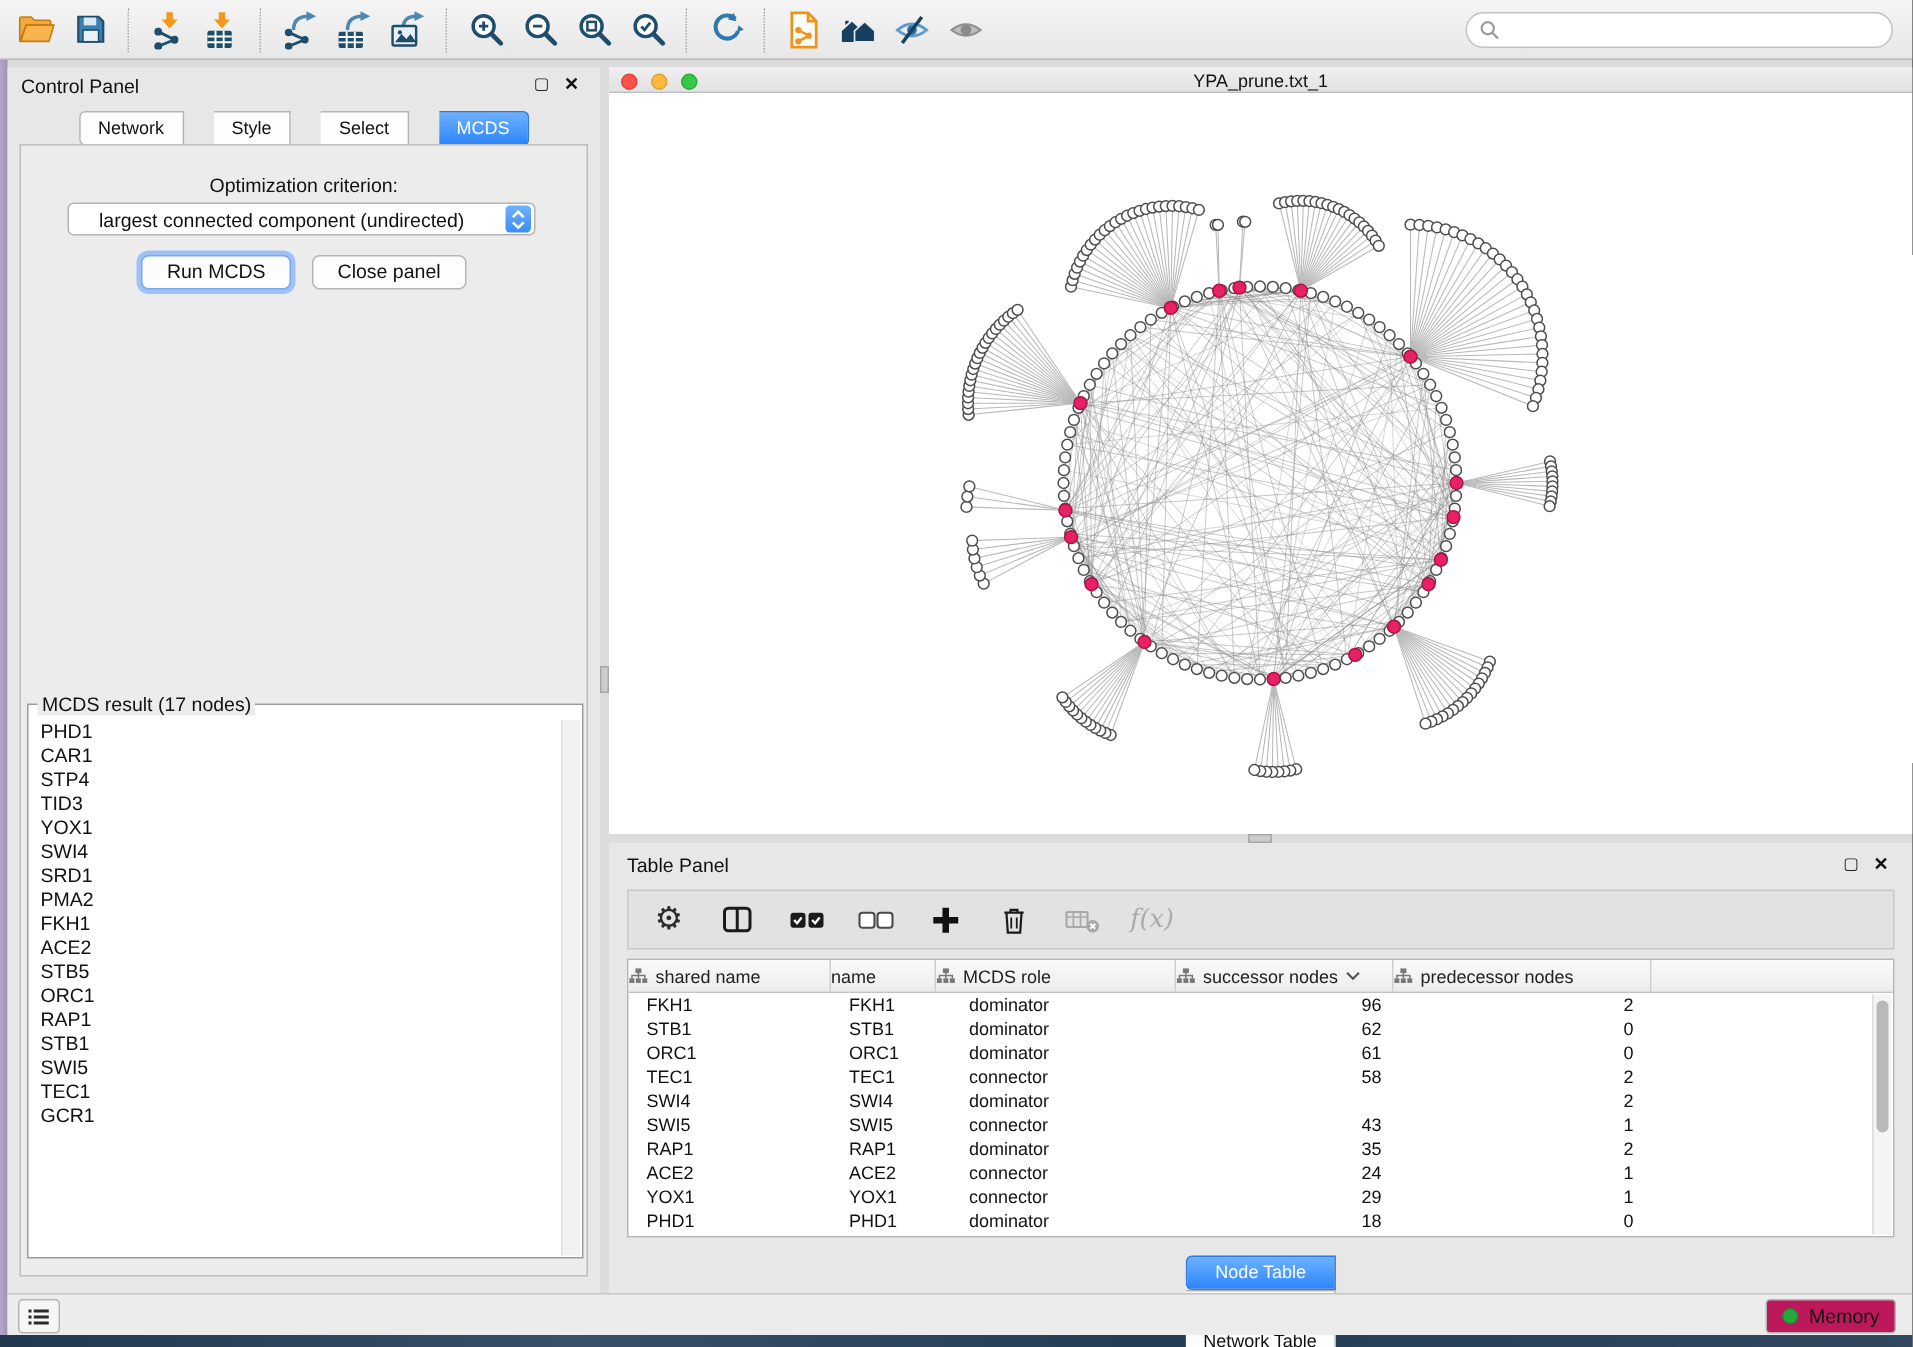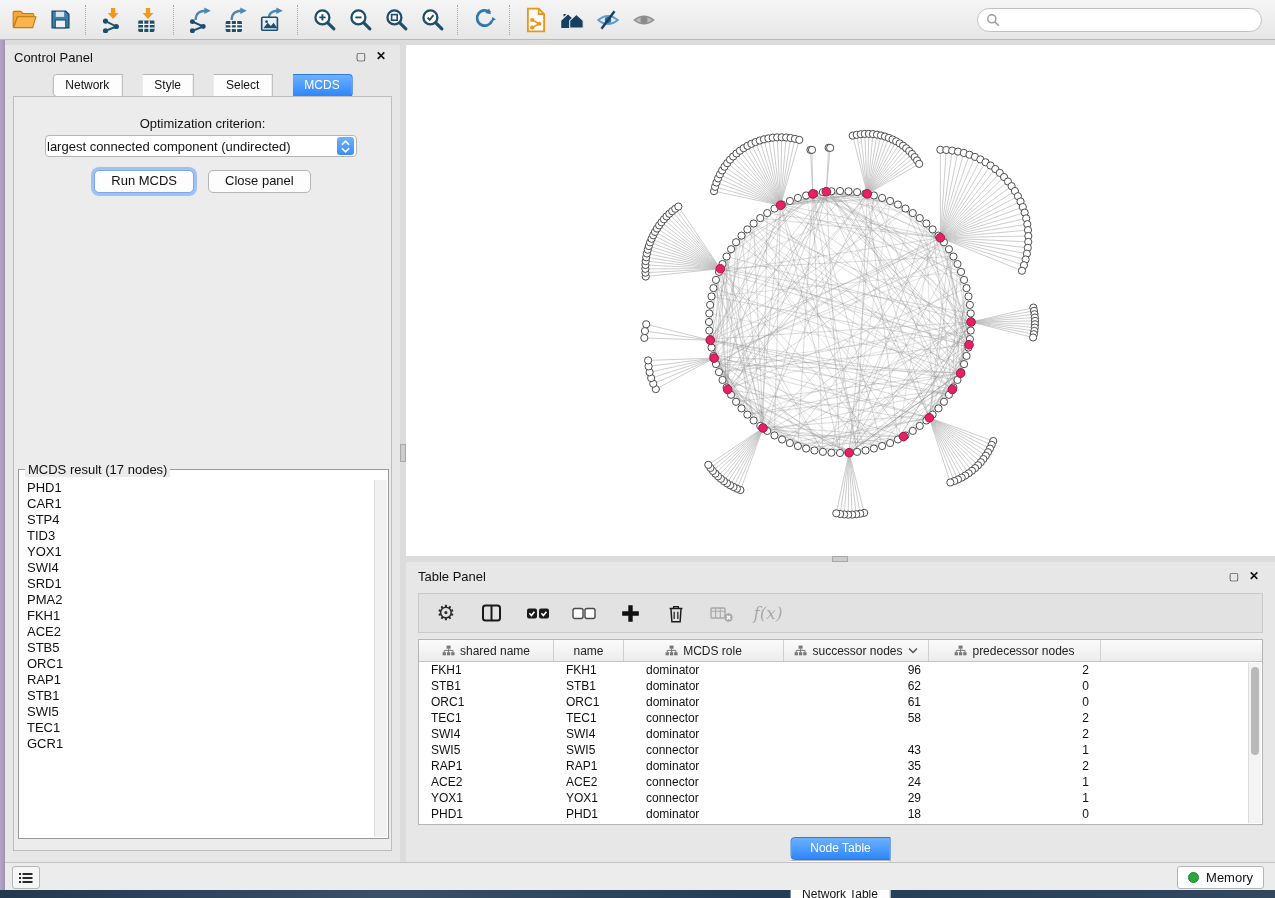--- a/index.html
+++ b/index.html
@@ -31,21 +31,21 @@
     border:1px solid #b5b5b5;border-left:none;padding:0 12px;color:#111;}
   .seg .tab:first-child{border-left:1px solid #b5b5b5;border-radius:4px 0 0 4px;}
   .seg .tab:last-child{border-radius:0 4px 4px 0;text-align:center;}
   .seg .tab.active{background:linear-gradient(#6cb1fe,#2e86fb);color:#fff;border-color:#2e78e0;}
   .cp-tabs{position:absolute;left:50%;transform:translateX(-50%);top:29px;gap:20px;}
   .cp-content{position:absolute;left:8px;top:51px;width:379px;height:755px;background:#ececec;
     border:1px solid #bdbdbd;box-sizing:border-box;}
   .opt-label{position:absolute;left:0;top:19px;width:100%;text-align:center;font-size:13px;color:#111;}
   .dropdown{position:absolute;left:31px;top:38px;width:312px;height:22px;background:#fff;border:1px solid #b4b4b4;
     border-radius:4px;display:flex;align-items:center;box-sizing:border-box;font-size:13px;}
-  .dropdown .dd-text{flex:1;padding-left:1px;white-space:nowrap;overflow:hidden;}
+  .dropdown .dd-text{flex:1;padding-left:20px;white-space:nowrap;overflow:hidden;}
   .dd-stepper{width:17px;height:18px;margin-right:2px;border-radius:3px;background:linear-gradient(#70b2fc,#3b8df7);
     display:flex;flex-direction:column;align-items:center;justify-content:center;gap:1px;}
   .btnrow{position:absolute;left:0;top:73px;width:100%;display:flex;justify-content:center;gap:14px;}
   .pushbtn{height:21px;line-height:19px;background:#fdfdfd;border:1px solid #b5b5b5;border-radius:5px;
     font-size:13px;padding:0 16px;color:#111;}
   .pushbtn.focused{box-shadow:0 0 0 3px rgba(110,165,255,.6);border-color:#7aa8e8;}
   .fieldset{position:absolute;left:4px;top:372px;width:369px;height:368px;border:1px solid #9a9a9a;background:#fff;}
   .fieldset .legend{position:absolute;left:6px;top:-8px;background:#ececec;padding:0 3px;font-size:13px;color:#111;}
   .mcds-list{position:absolute;left:1px;top:10px;bottom:1px;right:13px;overflow:hidden;font-size:13px;}
   .mcds-list div{padding-left:7px;line-height:16px;}
@@ -67,32 +67,32 @@
   .tp-title{position:absolute;left:12px;top:7px;font-size:13px;color:#111;}
   .tp-float{right:34px;top:7px;} .tp-close{right:14px;top:7px;}
   .tp-toolbar{position:absolute;left:12px;top:31px;width:845px;height:40px;background:#e2e2e2;
     border:1px solid #c9c9c9;box-sizing:border-box;display:flex;align-items:center;padding-left:14px;gap:20px;}
   .ticon{width:26px;height:26px;display:flex;align-items:center;justify-content:center;}
   .gear-glyph{font-size:21px;color:#2c2c2c;line-height:22px;}
   .fx-glyph{font-family:"DejaVu Serif",serif;font-style:italic;font-size:17px;color:#aaa;}
   .tp-table{position:absolute;left:12px;top:77px;width:845px;height:186px;background:#fff;
     border:1px solid #b5b5b5;box-sizing:border-box;overflow:hidden;}
   .thead{display:flex;height:22px;background:linear-gradient(#fbfbfb,#ececec);border-bottom:1px solid #c3c3c3;box-sizing:border-box;}
-  .th{display:flex;align-items:center;justify-content:center;gap:5px;font-size:12px;color:#222;
+  .th{display:flex;align-items:center;justify-content:flex-start;gap:5px;font-size:12px;color:#222;
     border-right:1px solid #cfcfcf;box-sizing:border-box;height:100%;}
   .trow{display:flex;height:16px;font-size:12px;color:#111;}
   .td{box-sizing:border-box;line-height:16px;white-space:nowrap;overflow:hidden;}
   .tbl-scroll{position:absolute;right:1px;top:23px;width:12px;bottom:1px;background:#f4f4f4;border-left:1px solid #dcdcdc;}
   .tbl-thumb{position:absolute;left:2px;top:4px;width:8px;height:88px;background:#b9b9b9;border-radius:4px;}
   .tp-tabs{position:absolute;left:50%;transform:translateX(-50%);top:275px;flex-direction:column;}
   
   .statusbar{position:absolute;left:5px;top:862px;width:1270px;height:28px;background:#ececec;border-top:1px solid #c4c4c4;box-sizing:border-box;}
   .menu-btn{position:absolute;left:7px;top:3px;width:26px;height:21px;background:#f6f6f6;border:1px solid #b5b5b5;
     border-radius:3px;display:flex;align-items:center;justify-content:center;}
-  .memory-btn{position:absolute;right:11px;top:3px;height:21px;background:#ffffff;border:1px solid #b5b5b5;
+  .memory-btn{position:absolute;right:11px;top:3px;height:21px;background:#be185d;border:1px solid #b5b5b5;
     border-radius:3px;display:flex;align-items:center;padding:0 10px;font-size:13px;gap:7px;}
   .mem-dot{width:11px;height:11px;border-radius:50%;background:#27a73c;border:1px solid #1d8a2f;box-sizing:border-box;}
 </style>
 </head>
 <body>
 
 <div id="app">
 
   <div class="toolbar">
     <span class="tbtn">
@@ -295,20 +295,26 @@
           </div>
         <div class="list-scroll"></div>
       </div>
     </div>
   </div>
 
   <div class="vsplit"></div>
   <div class="vhandle"></div>
 
   <div class="network-panel">
+    <div class="net-titlebar">
+      <span class="tlight" style="left:8px;background:#fd5149;border:1px solid #e0443e;box-sizing:border-box;"></span>
+      <span class="tlight" style="left:28px;background:#fdb93d;border:1px solid #e0a435;box-sizing:border-box;"></span>
+      <span class="tlight" style="left:48px;background:#36c84b;border:1px solid #2daa3f;box-sizing:border-box;"></span>
+      <span class="net-title">YPA_prune.txt_1</span>
+    </div>
     <div class="net-canvas">
       <svg id="netsvg" width="869" height="494" viewBox="0 0 869 494">
           <g>
             <line x1="314.3255450488193" y1="206.71749975707013" x2="361.22029947443207" y2="368.9225192116334" stroke="#8f8f8f" stroke-width="0.6" opacity="0.55"></line>
             <line x1="314.3255450488193" y1="206.71749975707013" x2="476.10856995471414" y2="384.04784696385883" stroke="#8f8f8f" stroke-width="0.6" opacity="0.55"></line>
             <line x1="314.3255450488193" y1="206.71749975707013" x2="325.0774807883666" y2="187.2202994744321" stroke="#8f8f8f" stroke-width="0.6" opacity="0.55"></line>
             <line x1="314.3255450488193" y1="206.71749975707013" x2="320.5506721042385" y2="325.5" stroke="#8f8f8f" stroke-width="0.6" opacity="0.55"></line>
             <line x1="314.3255450488193" y1="206.71749975707013" x2="547.4493278957615" y2="194.5" stroke="#8f8f8f" stroke-width="0.6" opacity="0.55"></line>
             <line x1="314.3255450488193" y1="206.71749975707013" x2="416.90106881917325" y2="389.8792768399692" stroke="#8f8f8f" stroke-width="0.6" opacity="0.55"></line>
             <line x1="314.3255450488193" y1="206.71749975707013" x2="563.8792768399692" y2="277.09893118082675" stroke="#8f8f8f" stroke-width="0.6" opacity="0.55"></line>

